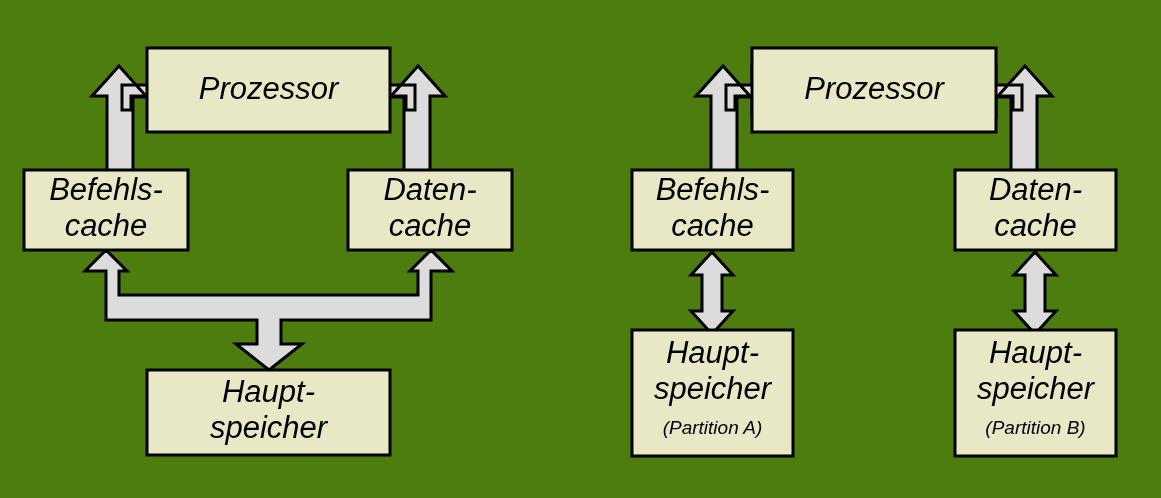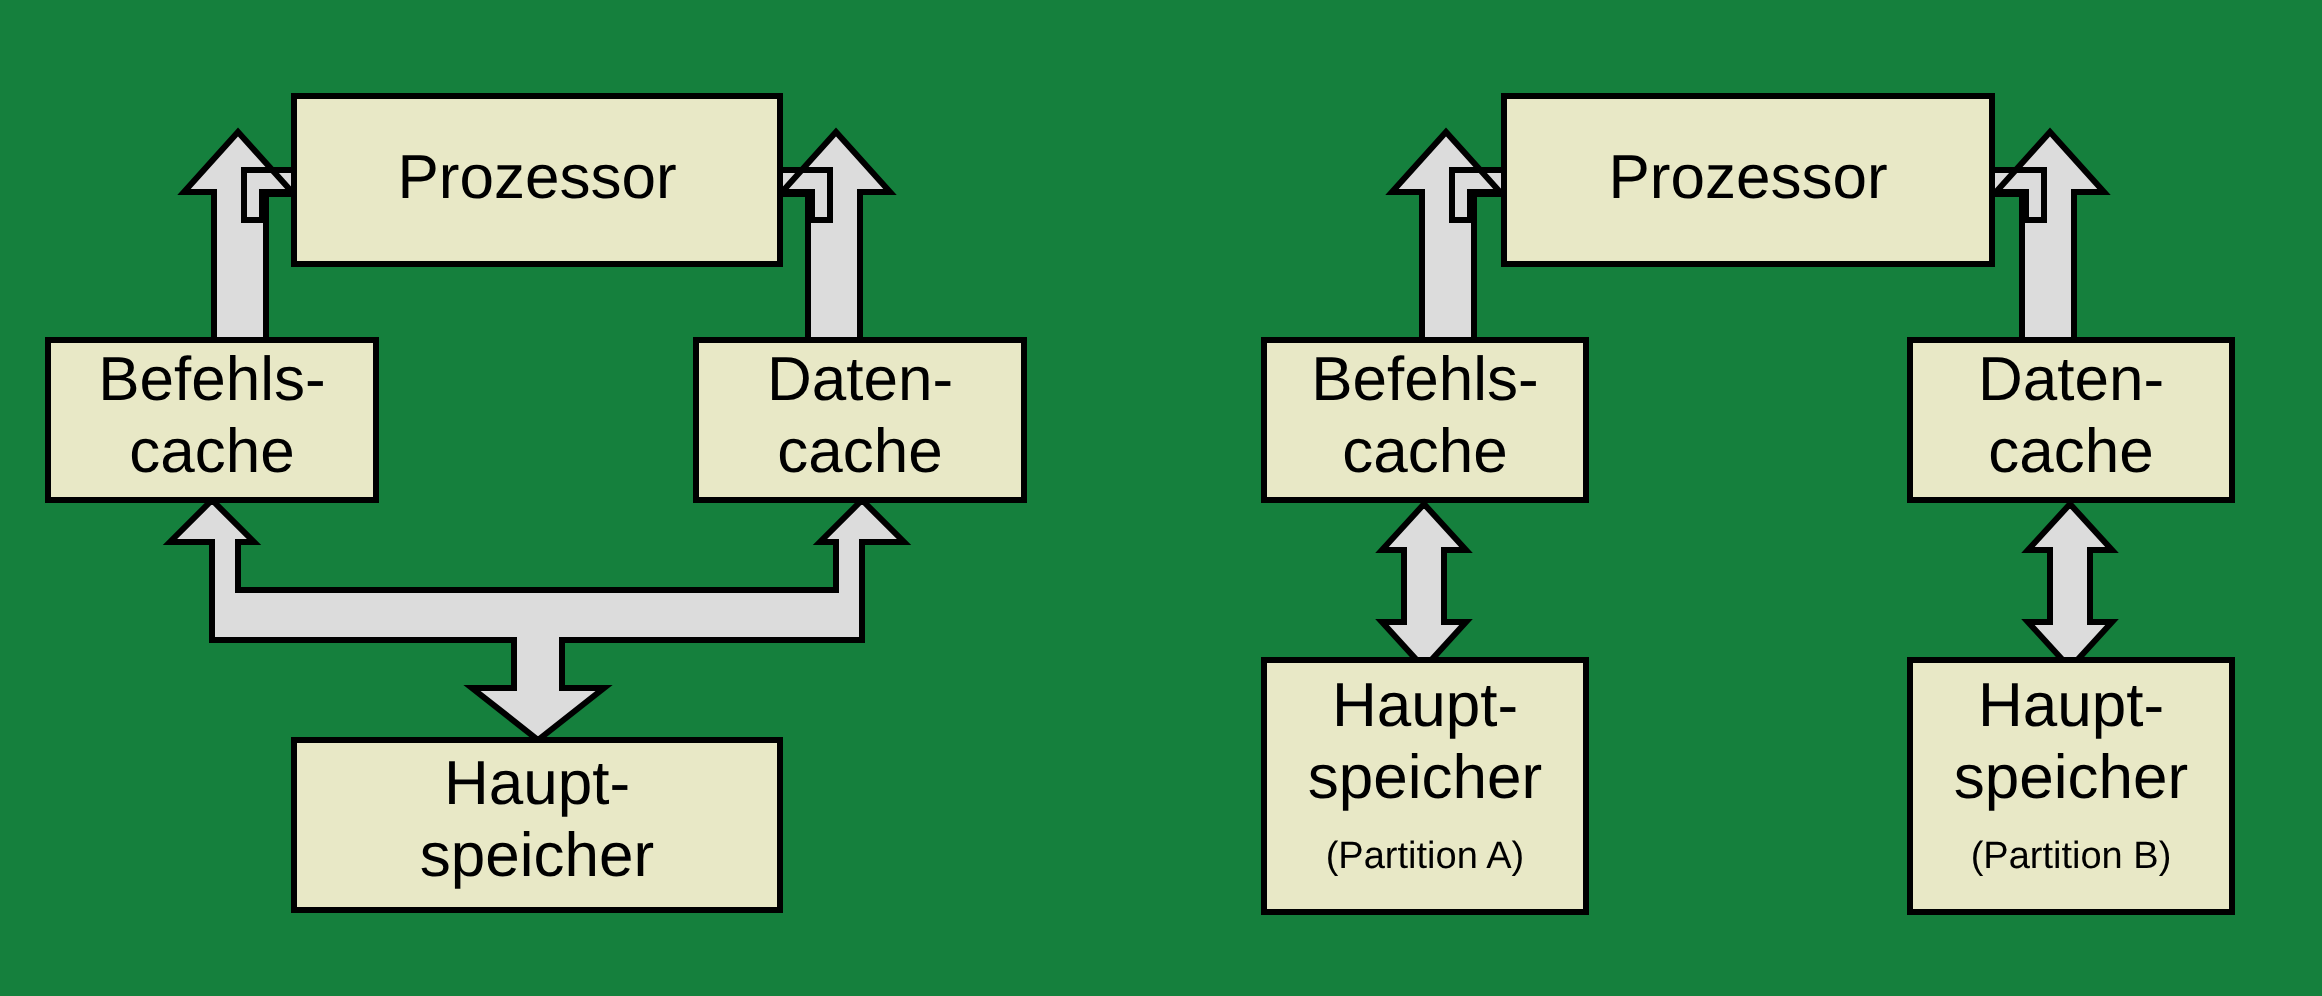--- a/index.html
+++ b/index.html
@@ -10,21 +10,22 @@
   body {
     width: 1161px;
     height: 498px;
     font-family: "Liberation Sans", sans-serif;
     overflow: hidden;
   }
   #diagram-root {
     position: relative;
     width: 1161px;
     height: 498px;
-    background: #15803d;
+    background: #4d7c0f;
+    font-style: italic;
   }
   svg.diagram-canvas {
     display: block;
     width: 1161px;
     height: 498px;
   }
   .node-box {
     stroke: #000000;
     stroke-width: 3;
   }

